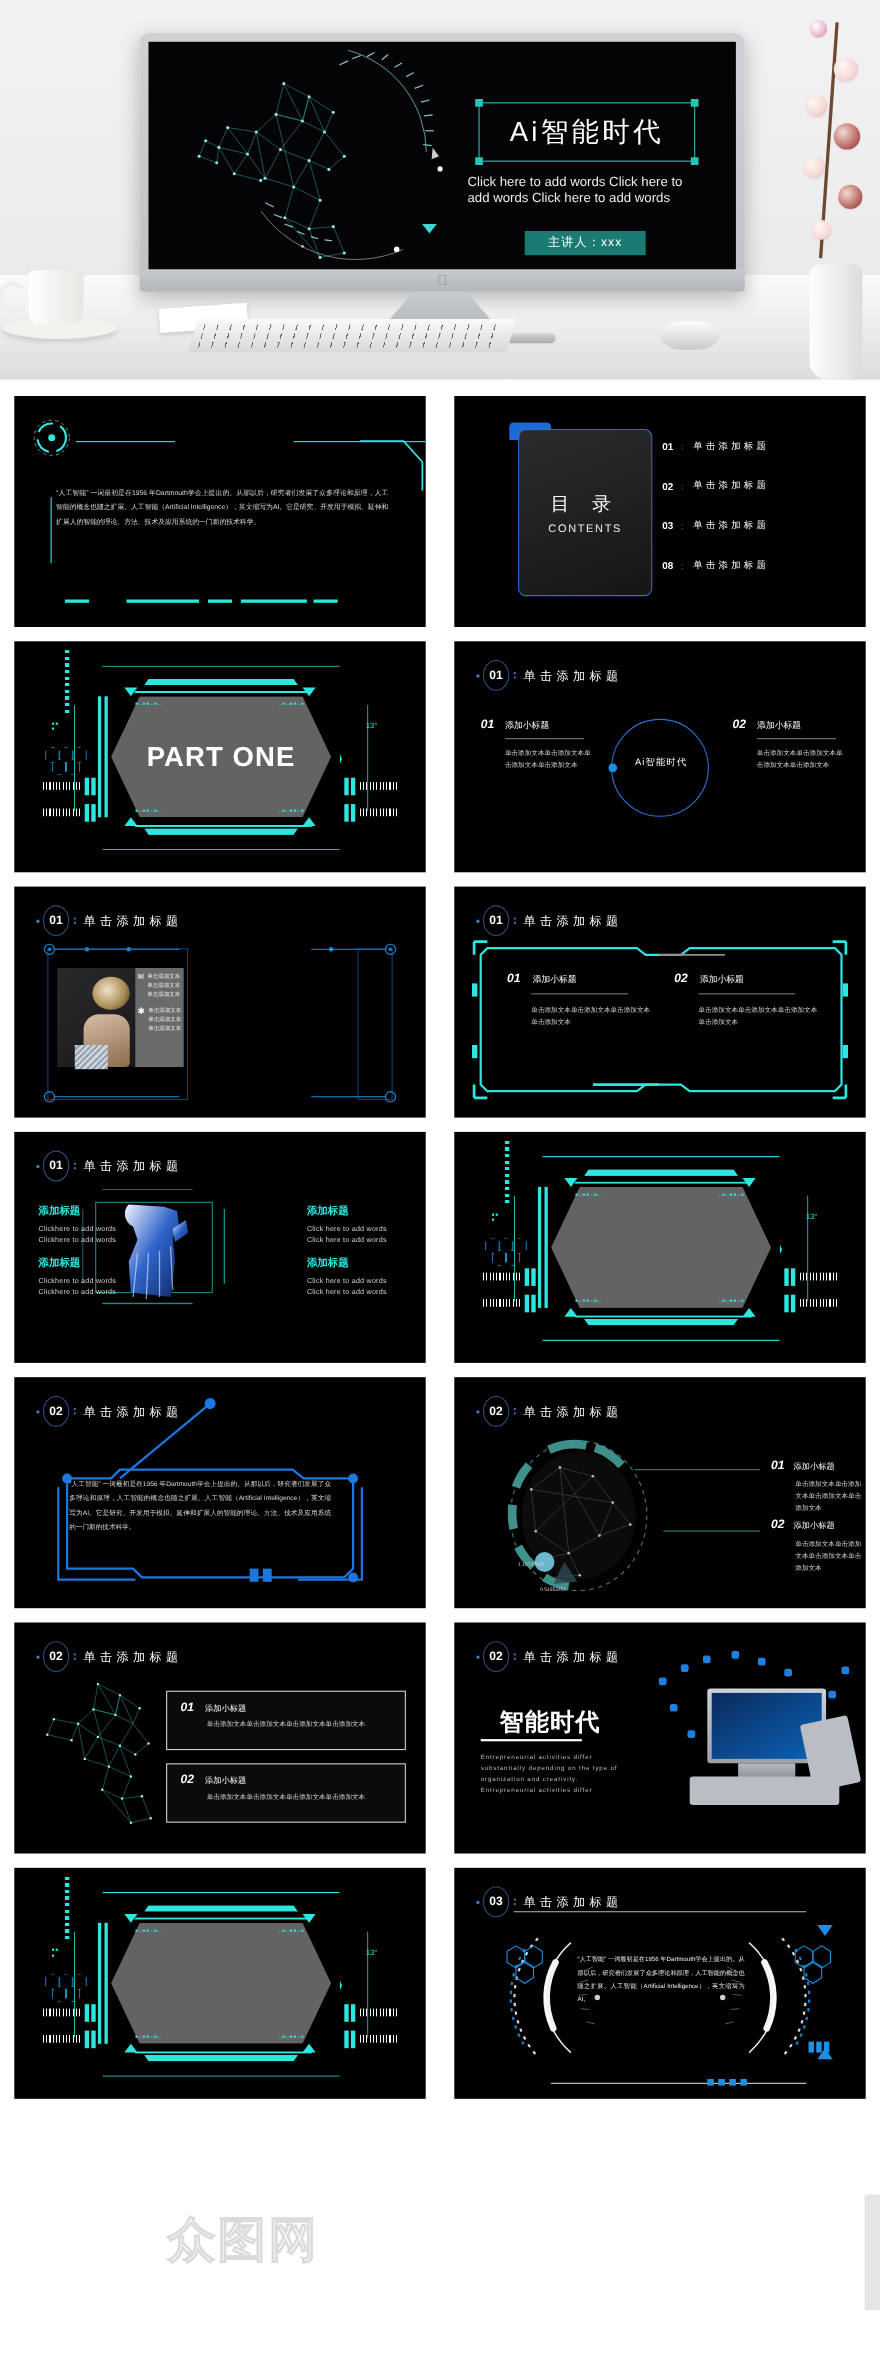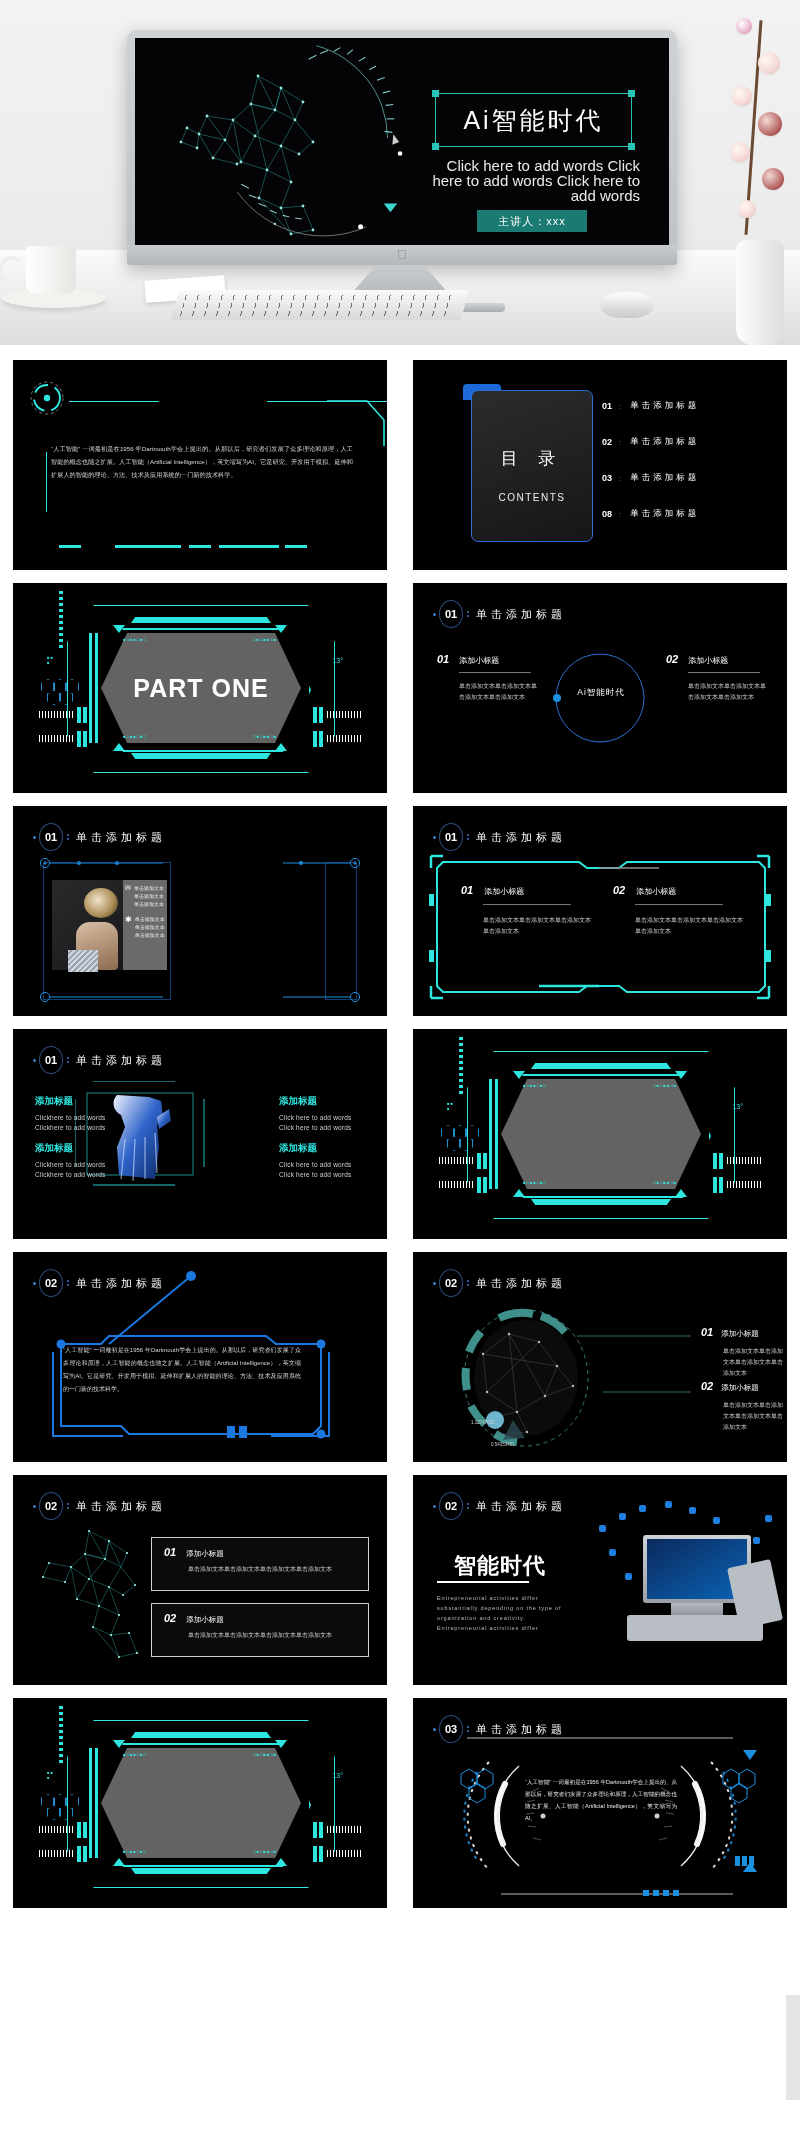--- a/index.html
+++ b/index.html
@@ -26,22 +26,22 @@
         background:linear-gradient(180deg,#d2d5d7,#a9acaf);border-radius:4px;}
   
   .runner{position:absolute;left:28px;top:20px;width:200px;height:190px;opacity:.95;}
   .arcwrap{position:absolute;left:0;top:0;width:100%;height:100%;}
   .titlebox{position:absolute;left:300px;top:55px;width:195px;height:52px;border:1px solid #2bbfae;}
   .titlebox .c{position:absolute;width:7px;height:7px;background:#27c3b5;}
   .titlebox .c.tl{left:-4px;top:-4px}.titlebox .c.tr{right:-4px;top:-4px}
   .titlebox .c.bl{left:-4px;bottom:-4px}.titlebox .c.br{right:-4px;bottom:-4px}
   .title-cn{position:absolute;left:0;top:0;width:100%;height:52px;line-height:52px;text-align:center;
         color:#fff;font-size:25px;letter-spacing:3px;}
-  .sub-en{position:absolute;left:290px;top:120px;width:215px;text-align:right;color:#eaeaea;
-        font-size:15px;line-height:15px;}
+  .sub-en{position:absolute;left:290px;top:120px;width:215px;text-align:left;color:#eaeaea;
+        font-size:12px;line-height:15px;}
   .speaker{position:absolute;left:342px;top:172px;width:110px;height:22px;background:#1b7a72;
         color:#fff;font-size:11px;line-height:22px;text-align:center;letter-spacing:1px;}
   .cup{position:absolute;left:8px;top:244px;width:78px;height:62px;}
   .saucer{position:absolute;left:-6px;top:44px;width:104px;height:20px;background:#f4f2ef;border-radius:50%;
         box-shadow:0 3px 5px rgba(0,0,0,.12);}
   .mug{position:absolute;left:18px;top:2px;width:50px;height:48px;background:linear-gradient(90deg,#ffffff,#e8e6e2);
         border-radius:4px 4px 9px 9px;}
   .handle{position:absolute;left:-10px;top:12px;width:20px;height:22px;border:4px solid #f1efec;border-radius:50%;border-right-color:transparent;}
   .keyboard{position:absolute;left:175px;top:290px;width:290px;height:30px;
         background:linear-gradient(180deg,#fafafa,#d8d8d8);transform:skewX(-16deg);border-radius:2px;}
@@ -84,21 +84,21 @@
   .s-pre .vline{position:absolute;left:33px;top:92px;width:1px;height:60px;background:#2ee6e0;}
   .s-pre .hline{position:absolute;left:58px;top:41px;height:1px;background:#2ee6e0;}
   .s-pre .hline2{position:absolute;right:0px;top:41px;height:1px;width:120px;background:#2ee6e0;}
   .s-pre .bars{position:absolute;left:50px;bottom:22px;height:3px;}
 
   
   .s-toc .card{position:absolute;left:58px;top:30px;width:120px;height:150px;
        background:linear-gradient(160deg,#2b2c2e,#161618);border:1px solid #2b6fd6;border-radius:7px;}
   .s-toc .tab{position:absolute;left:50px;top:24px;width:38px;height:16px;background:#1b6ad8;border-radius:4px 4px 0 0;}
   .s-toc .cn{position:absolute;left:0;right:0;top:56px;text-align:center;color:#fff;font-size:17px;letter-spacing:8px;}
-  .s-toc .en{position:absolute;left:0;right:0;top:85px;text-align:center;color:#f0f0f0;font-size:10px;letter-spacing:1.5px;margin-top:16px;}
+  .s-toc .en{position:absolute;left:0;right:0;top:85px;text-align:center;color:#f0f0f0;font-size:10px;letter-spacing:1.5px;}
   .s-toc .items{position:absolute;right:20px;top:28px;width:165px;}
   .s-toc .item{display:flex;align-items:center;height:36px;}
   .s-toc .item .n{color:#fff;font-size:9px;font-weight:bold;width:14px;}
   .s-toc .item .sep{color:#3f7fc4;font-size:8px;margin:0 9px 0 3px;}
   .s-toc .item .t{color:#fff;font-size:8.5px;letter-spacing:3px;}
 
   
   .part .hex{position:absolute;left:88px;top:50px;width:200px;height:110px;background:#636363;
        clip-path:polygon(13% 0,87% 0,100% 50%,87% 100%,13% 100%,0 50%);}
   .part .hexline{position:absolute;left:82px;top:45px;width:212px;height:120px;
@@ -936,15 +936,20 @@
               <rect x="315" y="124" width="5" height="10"></rect>
             <rect x="322" y="124" width="5" height="10"></rect>
           </g>
         </svg>
         <div style="position:absolute;left:112px;top:78px;width:152px;font-size:5.6px;line-height:12px;color:#ececec;text-align:justify">“人工智能” 一词最初是在1956 年Dartmouth学会上提出的。从那以后，研究者们发展了众多理论和原理，人工智能的概念也随之扩展。人工智能（Artificial Intelligence），英文缩写为AI。</div>
       </div>
     </div>
 
   </div>
 
+  <div class="wm">
+    <div class="logo">众图网</div>
+    <div class="tag">精品素材 · 每日更新</div>
+    <div class="code">作品编号:4240412</div>
+  </div>
   <div class="wm-right"></div>
 
 </div>
 
 </body></html>

